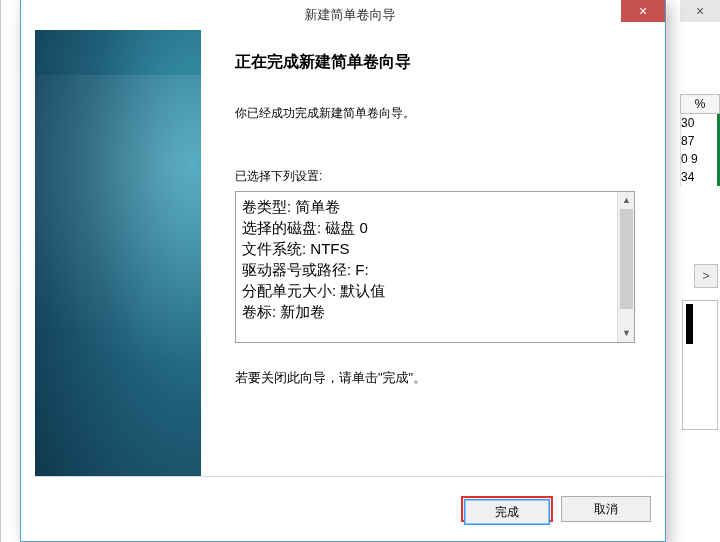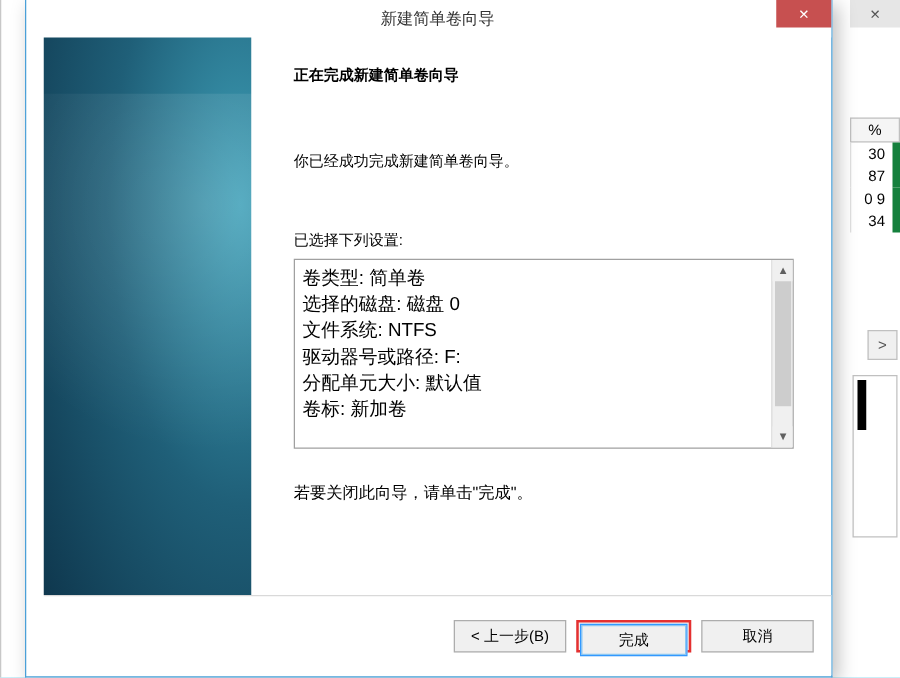--- a/index.html
+++ b/index.html
@@ -42,22 +42,21 @@
     font-size: 12px;
   }
   .bg-th {
     border: 1px solid #c0c0c0;
     background: #f5f5f5;
     text-align: center;
     padding: 2px 0;
   }
   .bg-td {
     border-left: 1px solid #e0e0e0;
-    border-right: 6px solid #15803d;
-    text-align: right;
+    border-right: 3px solid #15803d;
     padding: 2px 6px 2px 0;
   }
   .bg-scroll-right {
     position: absolute;
     right: 2px; top: 264px;
     width: 24px; height: 24px;
     border: 1px solid #c0c0c0;
     background: #f0f0f0;
     text-align: center;
     line-height: 22px;
@@ -128,23 +127,23 @@
     width: 140%;
     height: 100%;
     background: radial-gradient(circle at 70% 20%, rgba(255,255,255,0.16) 0%, rgba(255,255,255,0) 50%);
   }
   .content {
     flex: 1;
     padding: 22px 30px 10px 34px;
     color: #000;
   }
   .heading {
-    font-size: 12px;
+    font-size: 16px;
     font-weight: bold;
-    margin-bottom: 52px;
+    margin-bottom: 32px;
   }
   .intro {
     font-size: 12px;
     margin-bottom: 46px;
   }
   .settings-label {
     font-size: 12px;
     margin-bottom: 6px;
   }
   .settings-box {
@@ -271,19 +270,18 @@
           <div class="scroll-thumb"></div>
           <div class="scroll-btn" style="position:absolute;bottom:0;">▼</div>
         </div>
       </div>
 
       <div class="closing-text">若要关闭此向导，请单击"完成"。</div>
     </div>
   </div>
 
   <div class="button-row">
-    <div class="btn">&lt; 上一步(B)</div>
     <span class="btn highlight-wrap">
       <div class="btn default" style="min-width:86px">完成</div>
     </span>
     <div class="btn">取消</div>
   </div>
 </div>
 
 </body></html>

